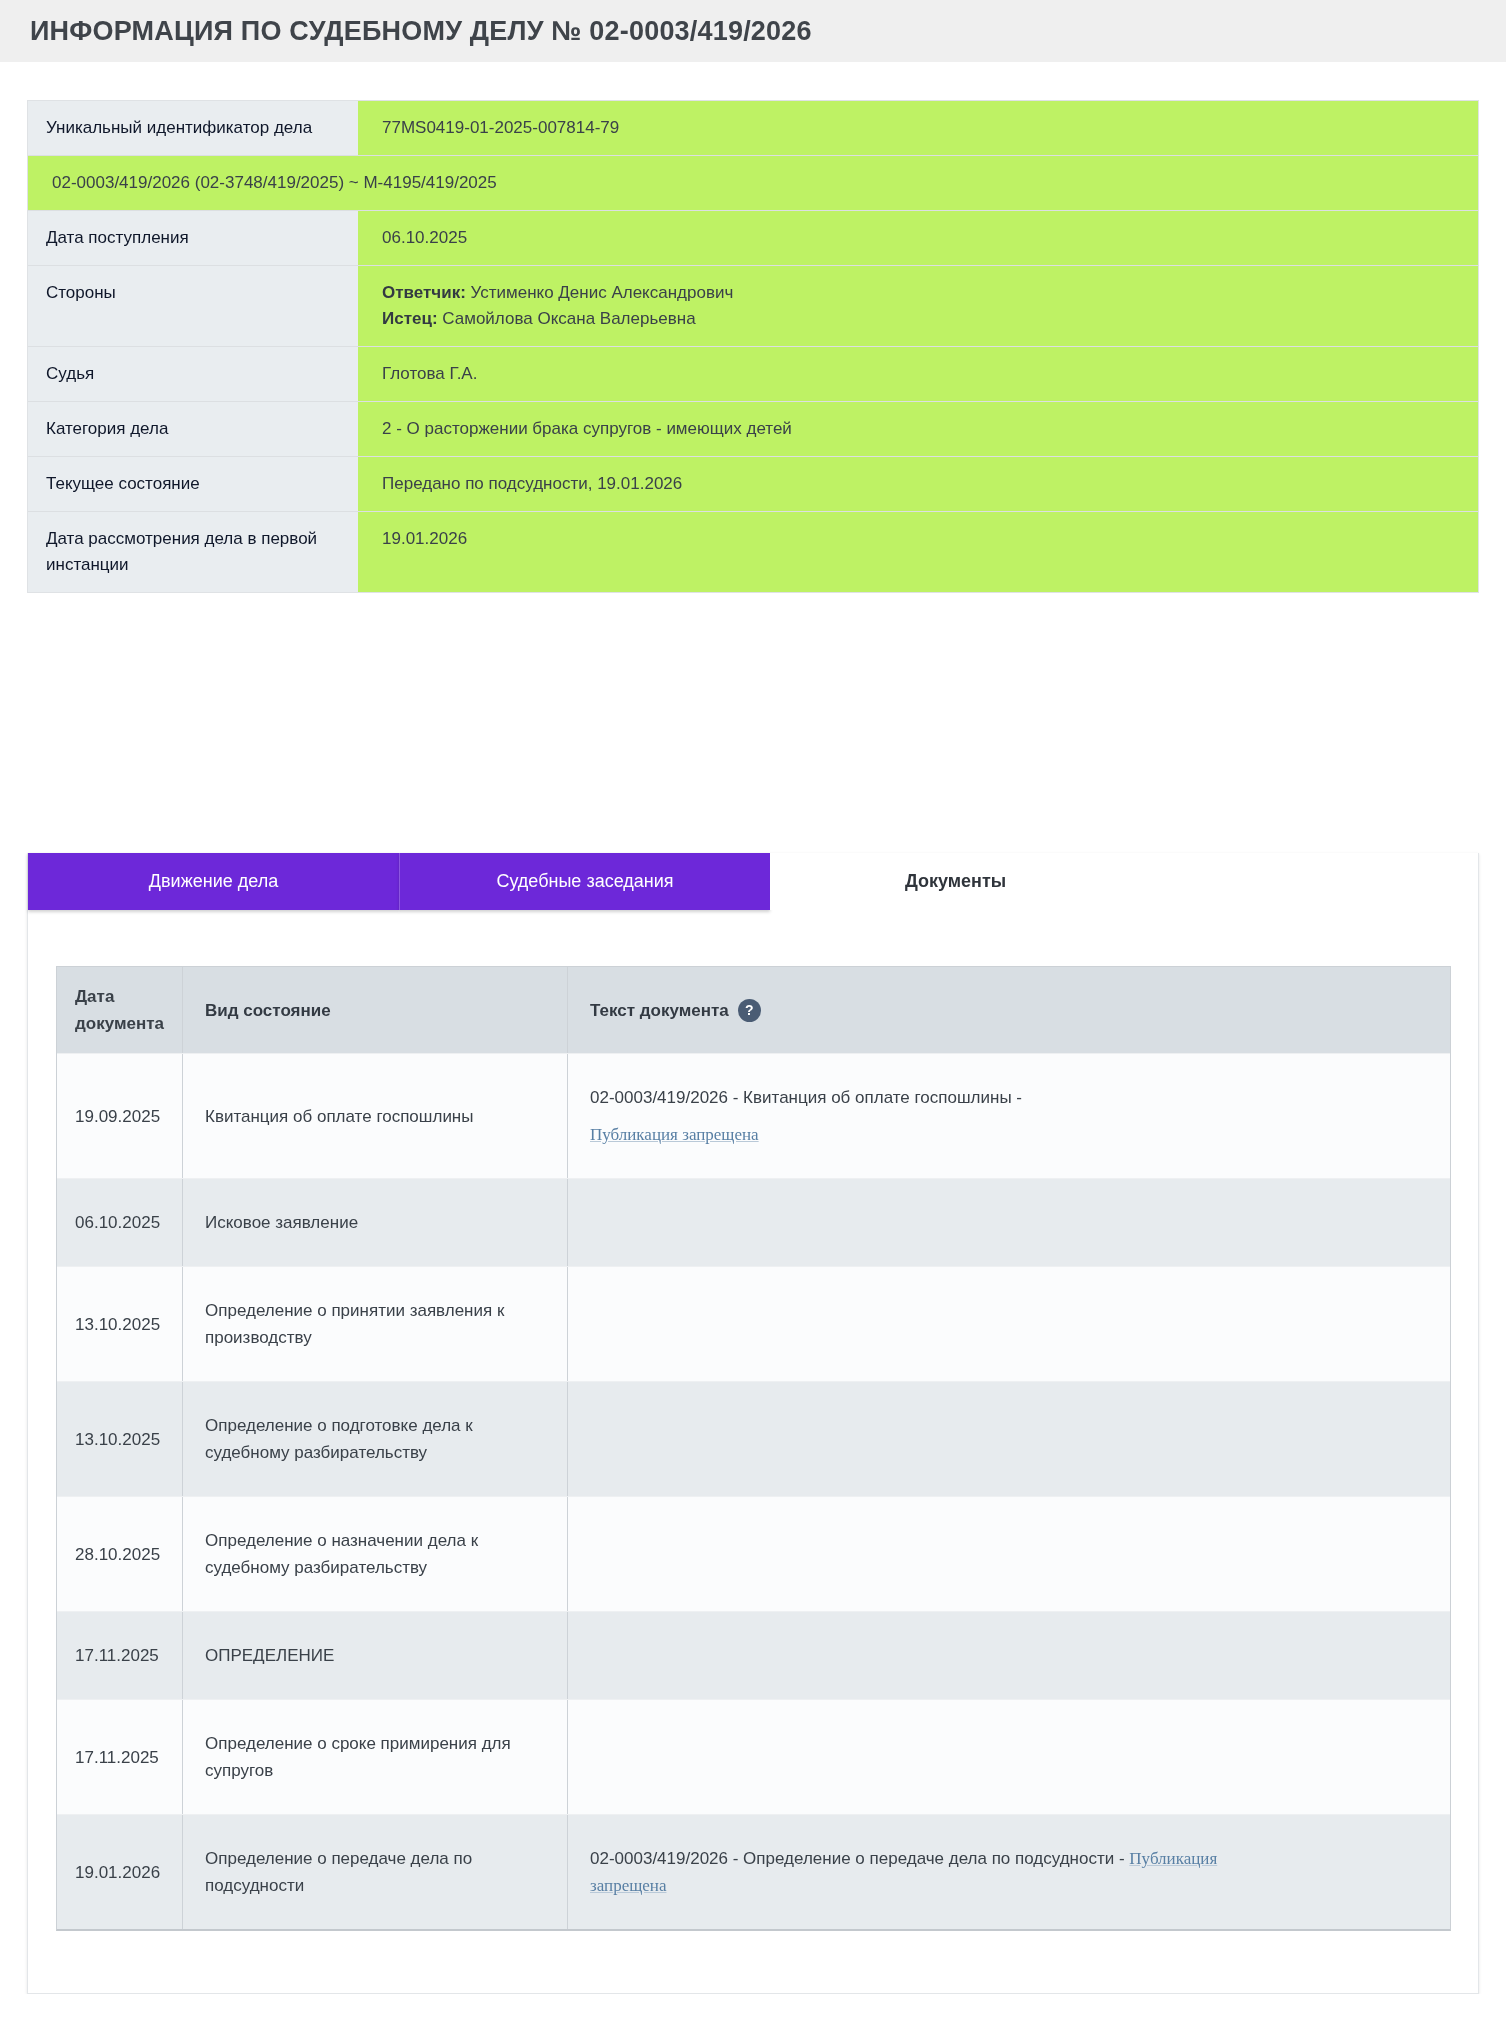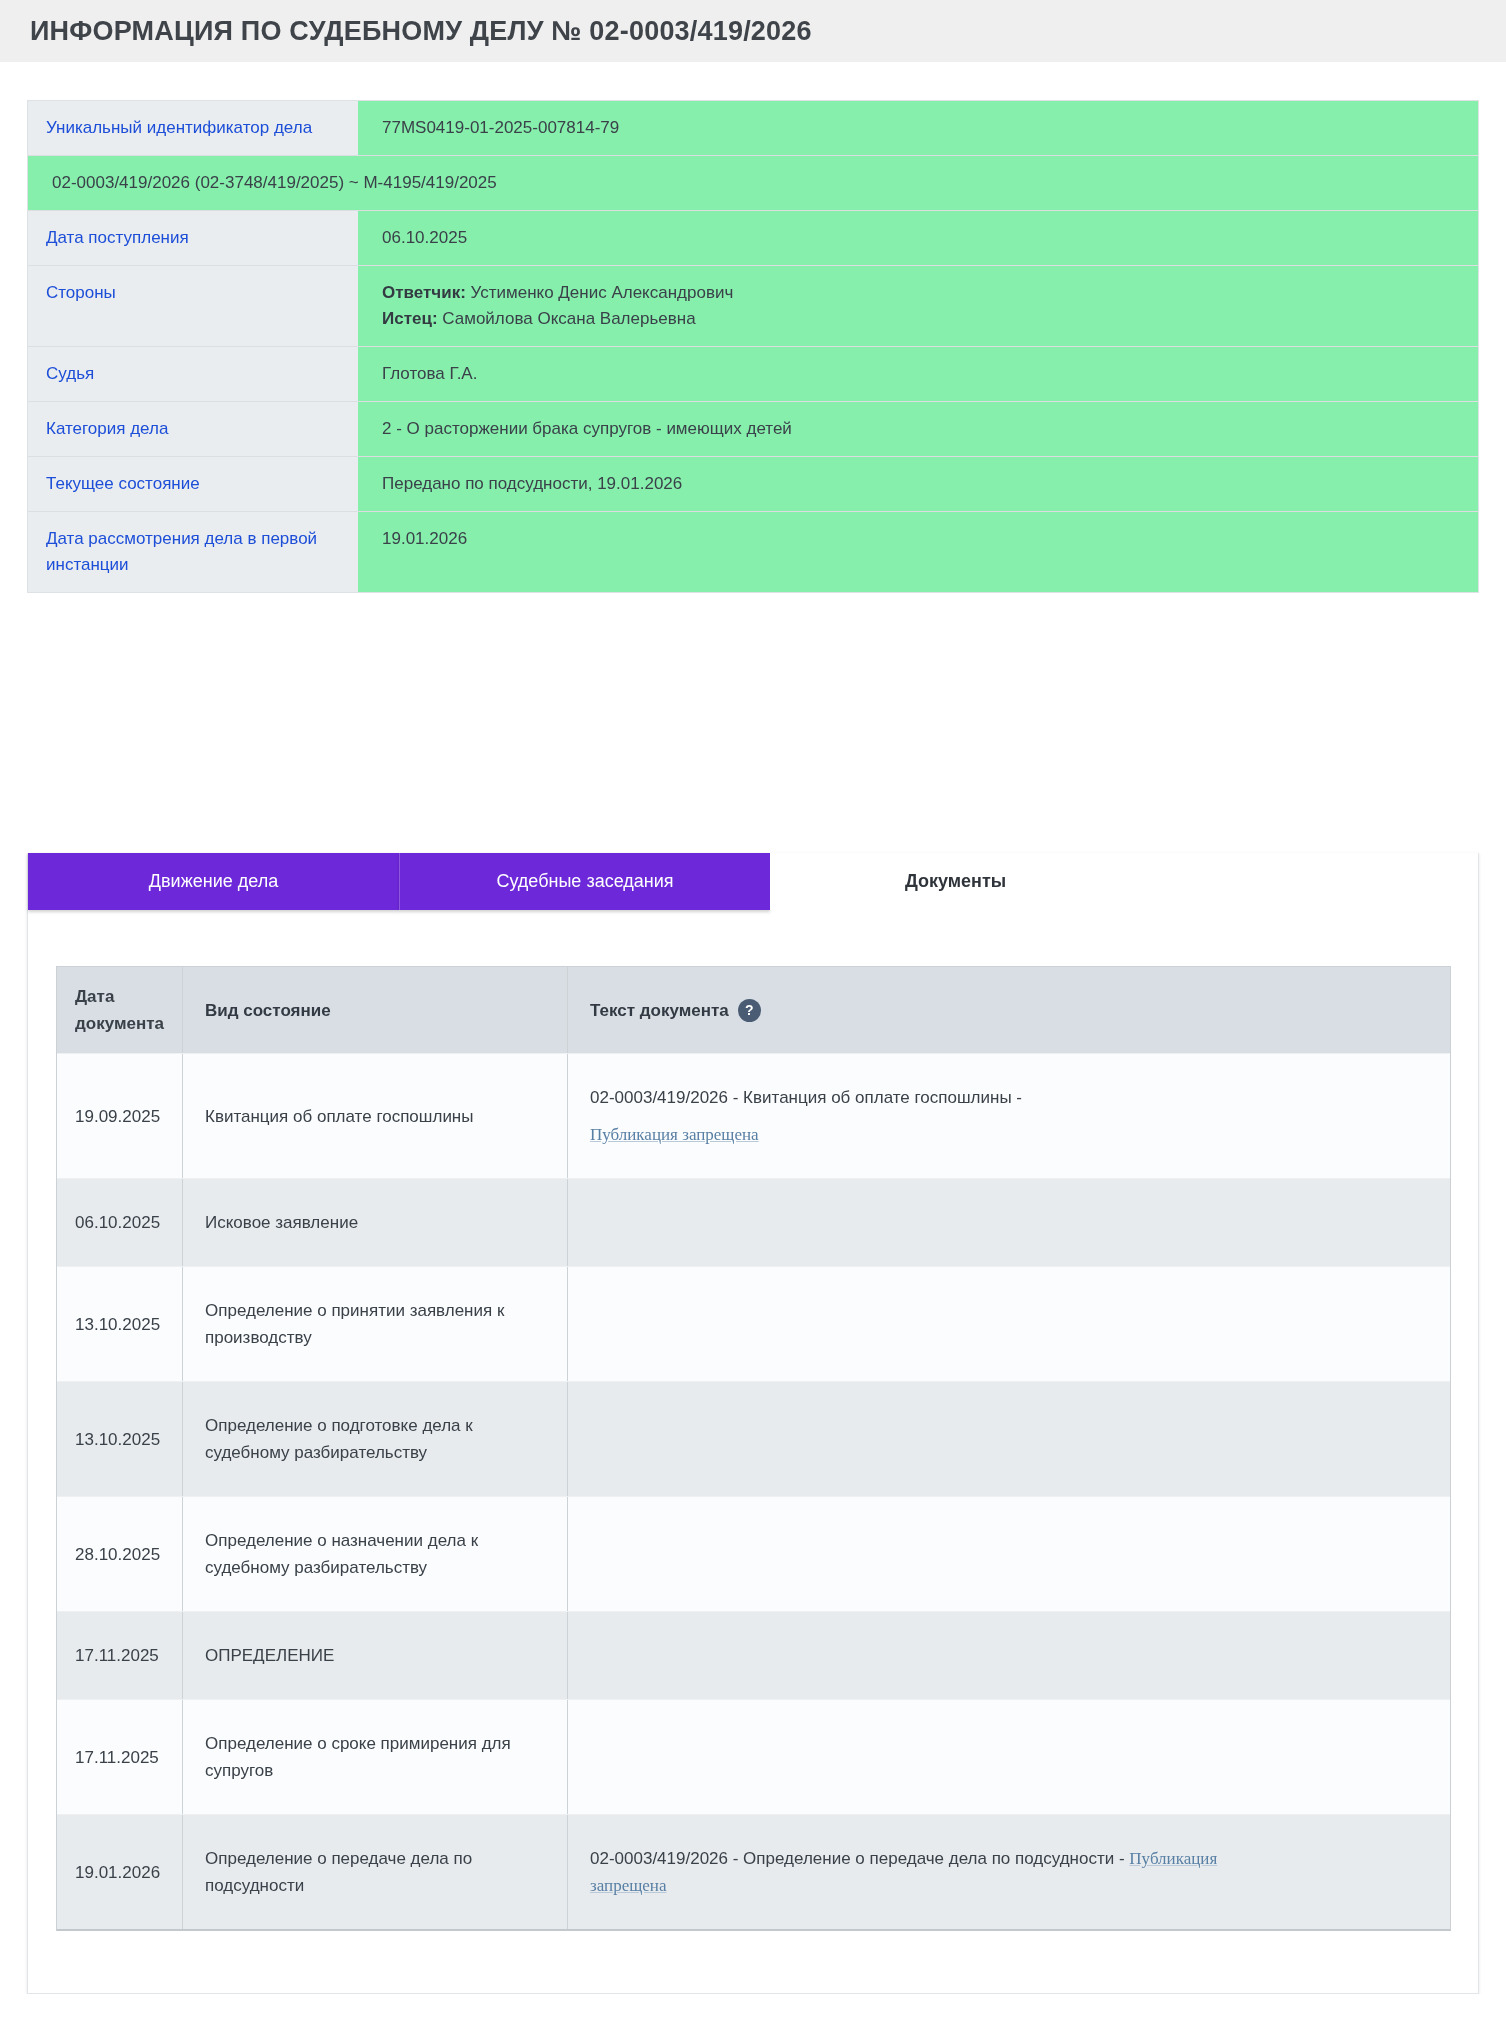--- a/index.html
+++ b/index.html
@@ -33,27 +33,27 @@
     border:1px solid #dfe2e5;
     background:#fff;
   }
   .info-row { display:flex; }
   .info-row + .info-row { border-top:1px solid #dcdfe2; }
   .info-label {
     width:330px; flex:none;
     background:#e9edf0;
     padding:14px 18px;
     line-height:26px;
-    color:#1d4ed8;
+    color:#0f172a;
   }
   .info-value {
     flex:1;
     padding:14px 24px;
     line-height:26px;
-    background:#86efac;
+    background:#bef264;
     color:#3a4149;
   }
   .party-line b { color:#333a42; }
 
   
   .tabs-area {
     margin:260px 27px 0;
     border:1px solid #e3e6e9;
     border-top:none;
     box-shadow:0 1px 3px rgba(0,0,0,.10);

